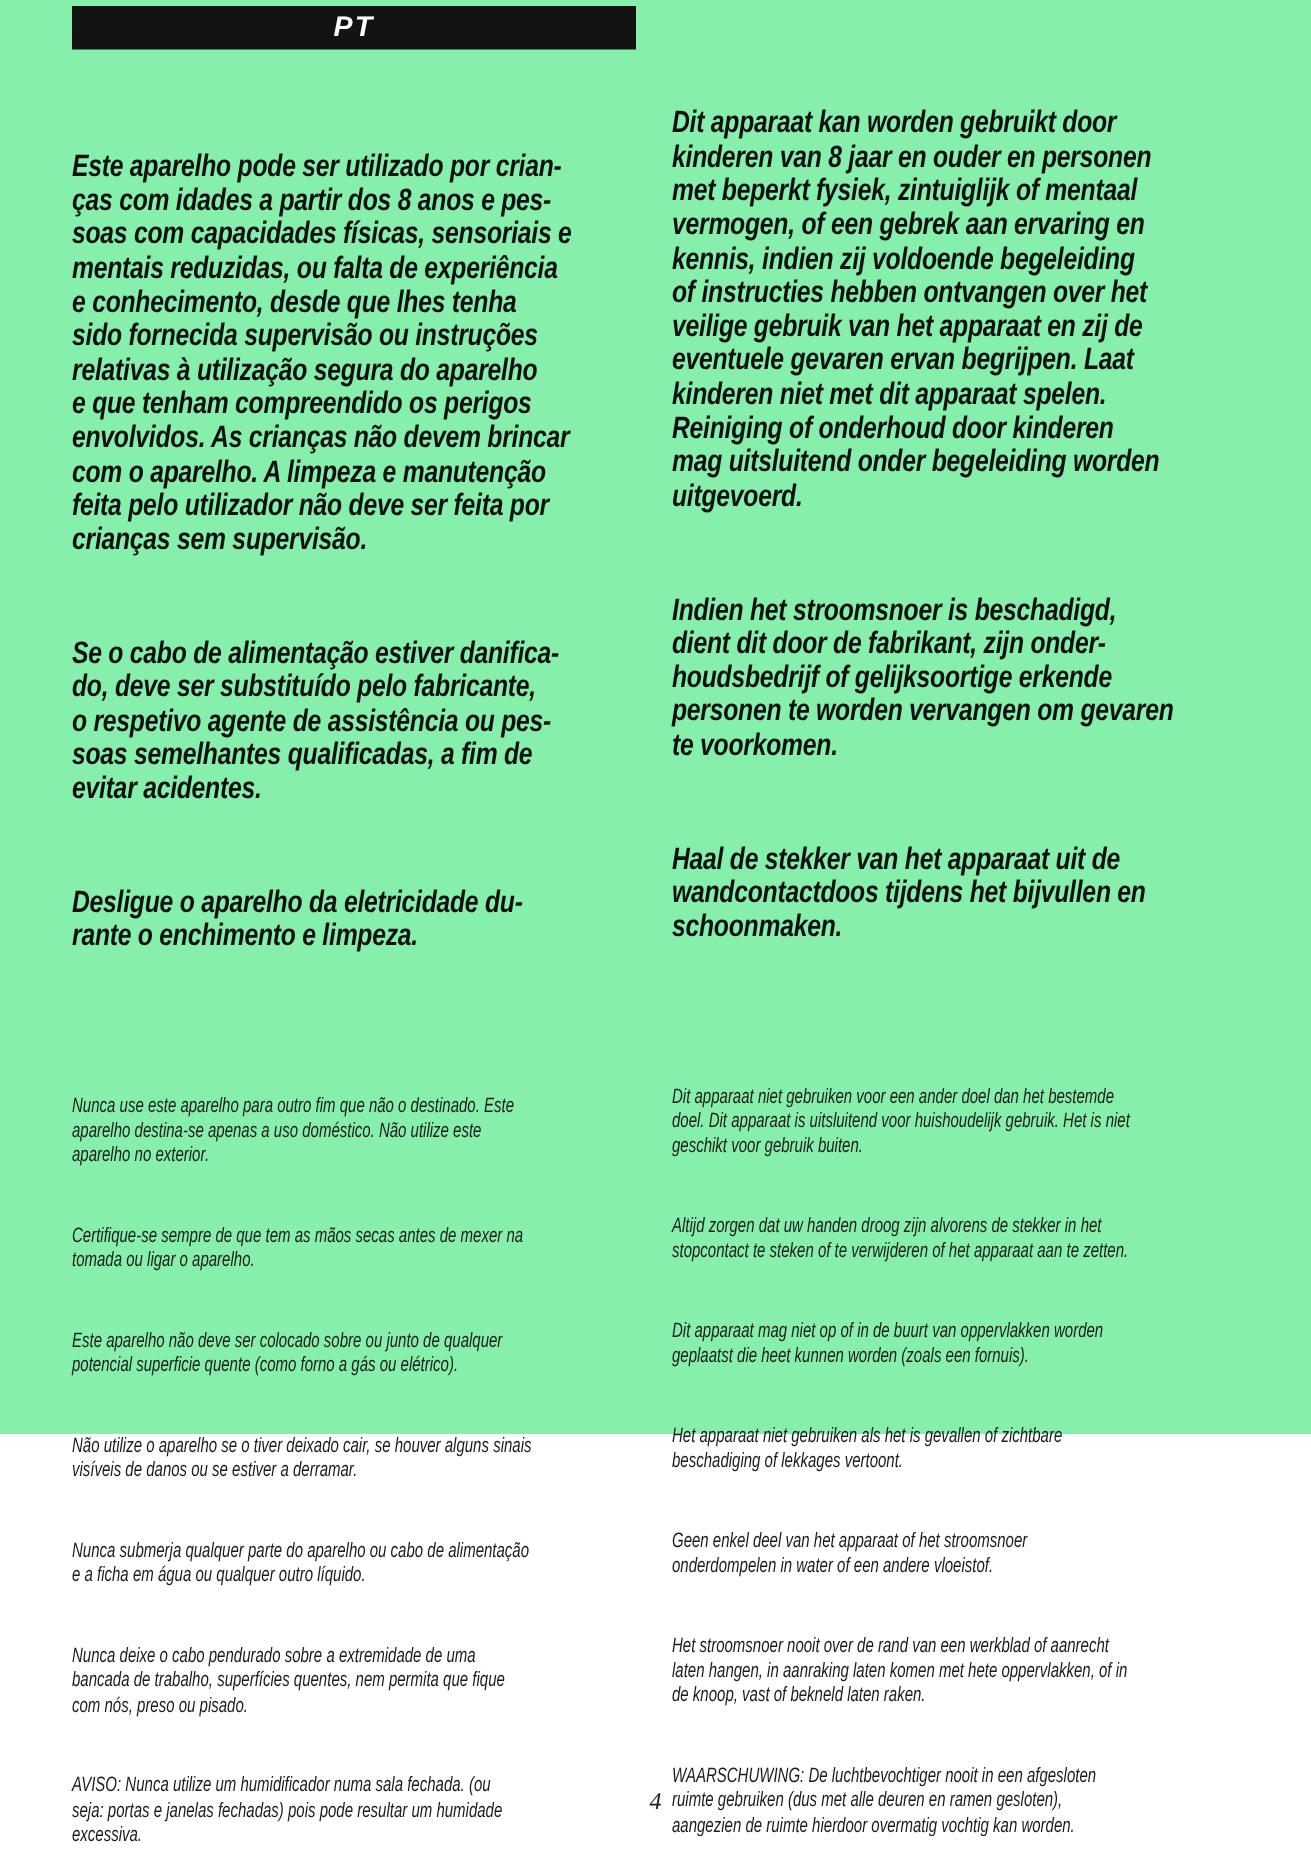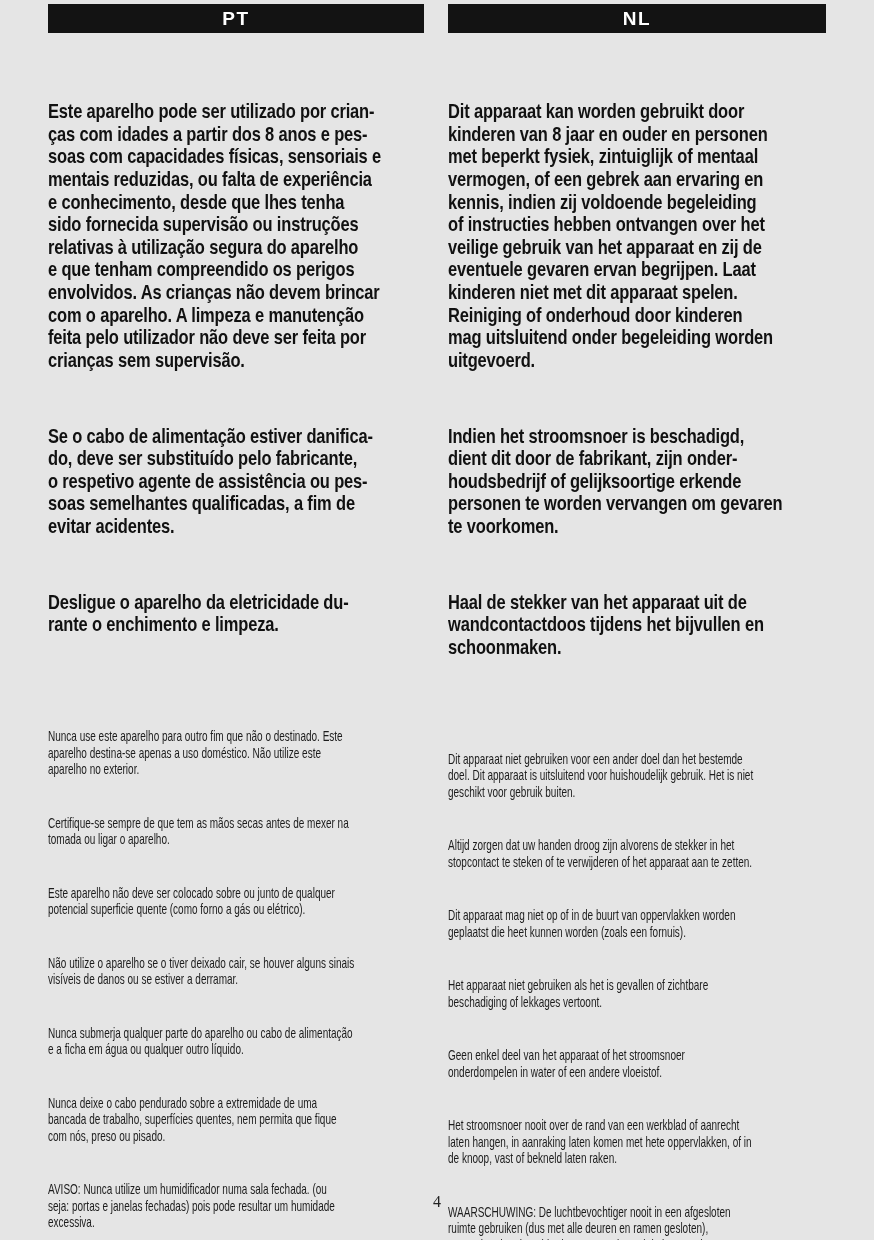--- a/index.html
+++ b/index.html
@@ -8,22 +8,23 @@
     background: #ffffff;
     width: 874px;
     height: 1240px;
     overflow: hidden;
     font-family: "Liberation Sans", sans-serif;
     color: #1a1a1a;
   }
   .page {
     position: relative;
     width: 874px;
-    height: 1240px;
-    background: #e5e5e5;
+    height: 956px;
+    background: #86efac;
+    font-style: italic;
   }
   .col {
     position: absolute;
     top: 4px;
   }
   .col-pt { left: 48px;  width: 376px; }
   .col-nl { left: 448px; width: 378px; }
 
   .lang-bar {
     height: 29px;
@@ -130,23 +131,20 @@
       
       
       
       
       
       
     </div>
   </div>
 
   <div class="col col-nl">
-    <div class="lang-bar">
-      <span class="lang-label">NL</span>
-    </div>
     <div class="big">
       <p>Dit apparaat kan worden gebruikt door
 kinderen van 8 jaar en ouder en personen
 met beperkt fysiek, zintuiglijk of mentaal
 vermogen, of een gebrek aan ervaring en
 kennis, indien zij voldoende begeleiding
 of instructies hebben ontvangen over het
 veilige gebruik van het apparaat en zij de
 eventuele gevaren ervan begrijpen. Laat
 kinderen niet met dit apparaat spelen.

